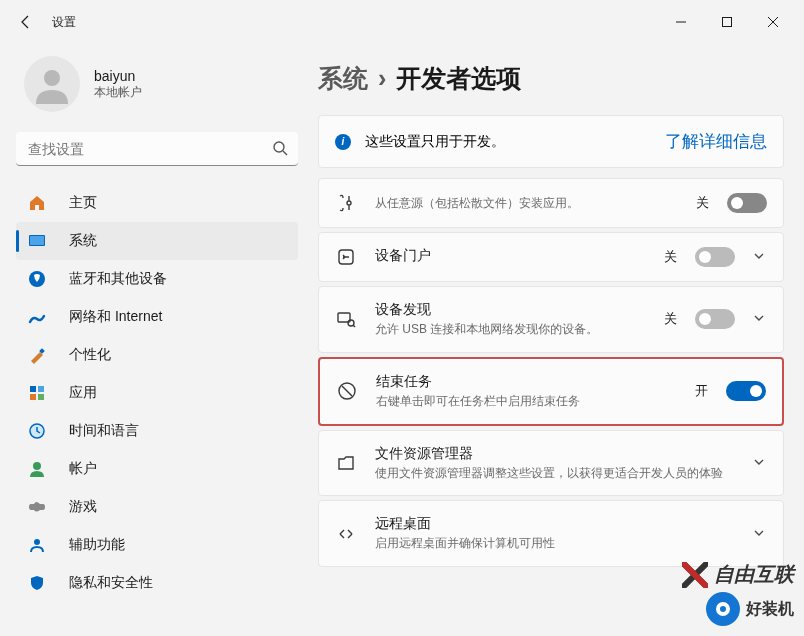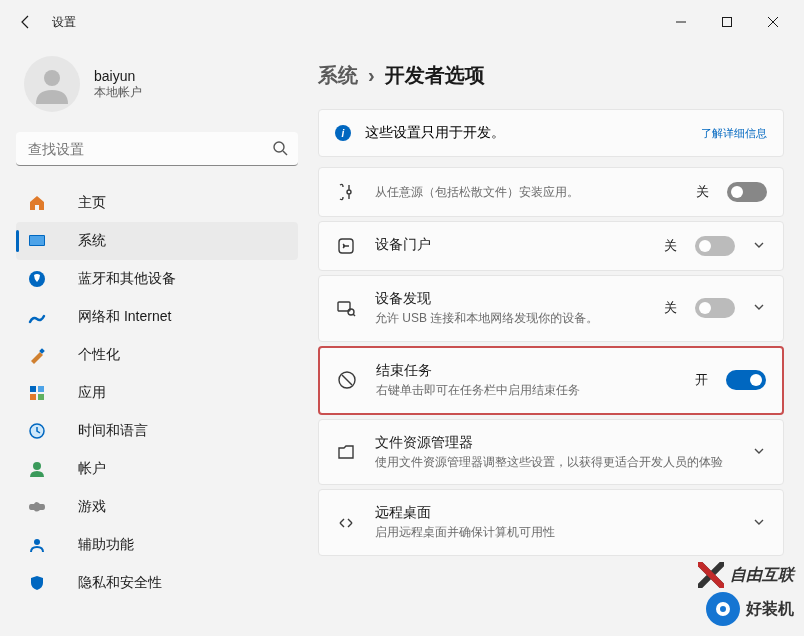--- a/index.html
+++ b/index.html
@@ -17,52 +17,52 @@
 .user-block { display: flex; align-items: center; padding: 12px 8px 20px; gap: 14px; }
 .avatar { width: 56px; height: 56px; border-radius: 50%; background: #e6e6e6; display: flex; align-items: center; justify-content: center; }
 .user-name { font-size: 14px; font-weight: 400; color: #1a1a1a; }
 .user-sub { font-size: 12px; color: #5a5a5a; }
 
 .search-wrap { position: relative; margin-bottom: 18px; }
 .search-input { width: 100%; height: 34px; border: none; border-bottom: 1.5px solid #888; background: #fcfcfc; border-radius: 4px; padding: 0 36px 0 12px; font-size: 14px; outline: none; }
 .search-icon-pos { position: absolute; right: 10px; top: 8px; color: #555; }
 
 .nav { list-style: none; }
-.nav-item { display: flex; align-items: center; gap: 32px; height: 38px; padding: 0 12px; border-radius: 4px; cursor: pointer; font-size: 14px; color: #1a1a1a; position: relative; }
+.nav-item { display: flex; align-items: center; gap: 23px; height: 38px; padding: 0 12px; border-radius: 4px; cursor: pointer; font-size: 14px; color: #1a1a1a; position: relative; }
 .nav-item.active { background: #eaeaea; }
 .nav-item.active::before { content: ""; position: absolute; left: 0; top: 8px; bottom: 8px; width: 3px; background: #0067c0; border-radius: 2px; }
 .nav-icon { width: 18px; height: 18px; display: flex; align-items: center; justify-content: center; flex-shrink: 0; }
 
 .content { flex: 1; padding: 18px 20px 0 8px; overflow-y: auto; }
-.breadcrumb { font-size: 20px; margin-bottom: 20px; color: #1a1a1a; }
+.breadcrumb { font-size: 25px; margin-bottom: 20px; color: #1a1a1a; }
 .bc-parent { color: #5a5a5a; }
 .bc-sep { margin: 0 10px; color: #5a5a5a; }
 
 .info-banner { background: #fbfbfb; border: 1px solid #e5e5e5; border-radius: 4px; padding: 14px 16px; display: flex; align-items: center; gap: 14px; margin-bottom: 10px; font-size: 14px; }
 .info-icon { width: 16px; height: 16px; border-radius: 50%; background: #0067c0; color: #fff; display: flex; align-items: center; justify-content: center; font-size: 10px; font-style: italic; font-weight: bold; flex-shrink: 0; }
-.info-link { margin-left: auto; color: #0067c0; cursor: pointer; font-size: 11px; text-align: right; }
+.info-link { margin-left: auto; color: #0067c0; cursor: pointer; font-size: 17px; text-align: right; }
 
 .card { background: #fbfbfb; border: 1px solid #e5e5e5; border-radius: 4px; padding: 14px 16px; display: flex; align-items: center; gap: 18px; margin-bottom: 4px; }
 .card.highlighted { border: 2px solid #c94f4f; }
 .card-icon { width: 22px; display: flex; align-items: center; justify-content: center; color: #3a3a3a; flex-shrink: 0; }
 .card-body { flex: 1; min-width: 0; }
 .card-title { font-size: 14px; color: #1a1a1a; margin-bottom: 2px; }
 .card-sub { font-size: 12px; color: #6a6a6a; line-height: 1.4; }
 .card-state { font-size: 13px; color: #1a1a1a; }
 
 .toggle { width: 40px; height: 20px; border-radius: 10px; background: #878787; position: relative; cursor: pointer; flex-shrink: 0; }
 .toggle::after { content: ""; position: absolute; width: 12px; height: 12px; border-radius: 50%; background: #fff; top: 4px; left: 4px; transition: left .15s; }
 .toggle.on { background: #0067c0; }
 .toggle.on::after { left: 24px; }
 .toggle.disabled { opacity: .55; }
 
 .chevron { width: 14px; color: #4a4a4a; cursor: pointer; flex-shrink: 0; }
 
 .watermark { position: absolute; right: 10px; bottom: 10px; display: flex; flex-direction: column; align-items: flex-end; gap: 4px; pointer-events: none; opacity: .95; }
-.wm1 { display: flex; align-items: center; gap: 6px; font-size: 16px; font-weight: 700; font-style: italic; color: #2a2a2a; margin-top: 20px; }
+.wm1 { display: flex; align-items: center; gap: 6px; font-size: 20px; font-weight: 700; font-style: italic; color: #2a2a2a; margin-top: 20px; }
 .wm2 { display: flex; align-items: center; gap: 6px; font-size: 16px; font-weight: 600; color: #2a2a2a; }
 .wm-badge { width: 34px; height: 34px; border-radius: 50%; background: #0a6fd1; display: flex; align-items: center; justify-content: center; }
 .wm-badge-in { width: 14px; height: 14px; border-radius: 50%; border: 4px solid #fff; }
 </style>
 </head>
 <body>
 
 <div class="titlebar">
   <div class="back-btn">
     <svg width="16" height="16" viewBox="0 0 16 16">

